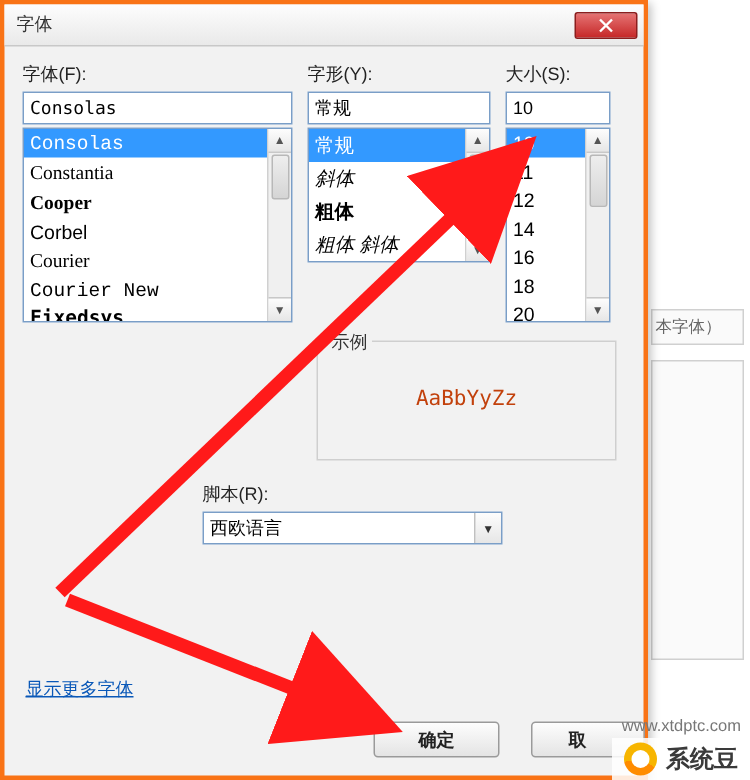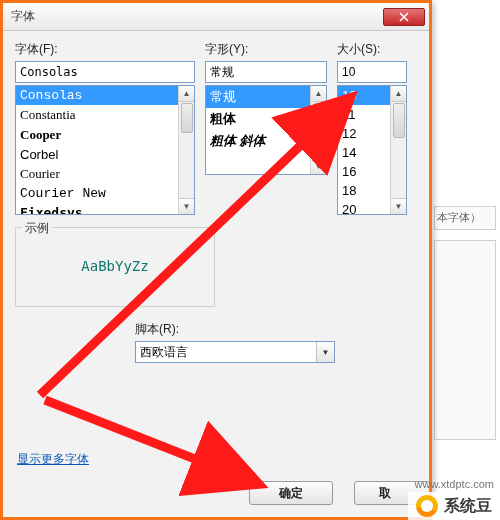--- a/index.html
+++ b/index.html
@@ -122,32 +122,33 @@
   .li.mono { font-family: "Courier New", monospace; }
   .li.fixedsys { font-family: Consolas, monospace; font-weight: bold; }
 
   .group {
     margin-top: 12px;
     border:1px solid #cfcfcf;
     padding: 8px;
     position: relative;
   }
   .group.sample {
+    margin-left: 196px;
     width: 200px;
     height: 80px;
   }
   .group .glabel {
     position:absolute; top:-8px; left:6px;
     background:#f2f2f2; padding:0 3px;
     font-size:12px; color:#333;
   }
   .sample-text {
     text-align:center;
     font-family: Consolas, monospace;
-    color:#0f766e;
+    color:#c2410c;
     margin-top: 22px;
     font-size: 14px;
   }
 
   .script-sec {
     margin-left: 120px;
     width: 200px;
     margin-top: 14px;
   }
   .combo {
@@ -244,22 +245,23 @@
           </div>
         </div>
       </div>
 
       <div class="col style">
         <div class="lbl"><span>字形(Y):</span></div>
         <input class="textfield" value="常规" style="">
         <div class="listwrap">
           <div class="listinner">
             <div class="li hl">常规</div>
+            <div class="li" style="font-style:italic">斜体</div>
             <div class="li" style="font-weight:bold">粗体</div>
-            <div class="li" style="font-weight:bold;font-style:italic">粗体 斜体</div>
+            <div class="li" style="font-weight:normal;font-style:italic">粗体 斜体</div>
           </div>
           <div class="scroll">
             <div class="sbtn">▲</div>
             <div class="thumb" style="top:17px;height:50px;"></div>
             <div class="sbtn bot">▼</div>
           </div>
         </div>
       </div>
 
       <div class="col size">

